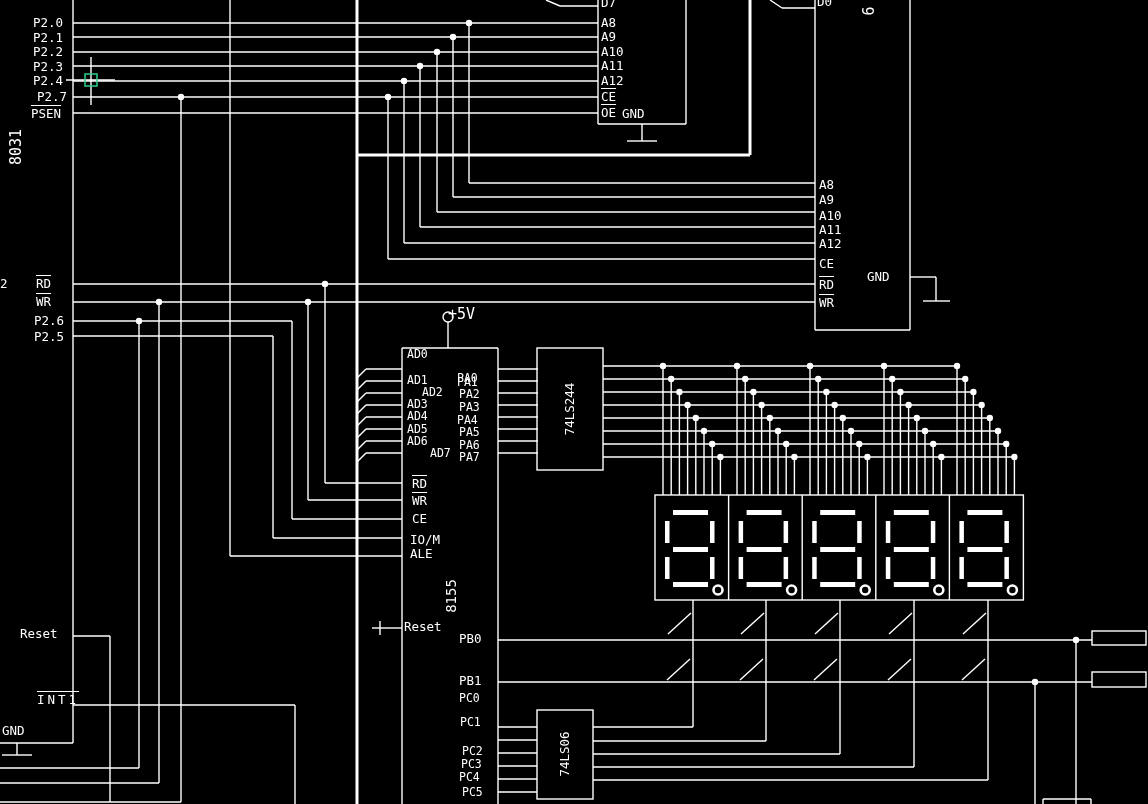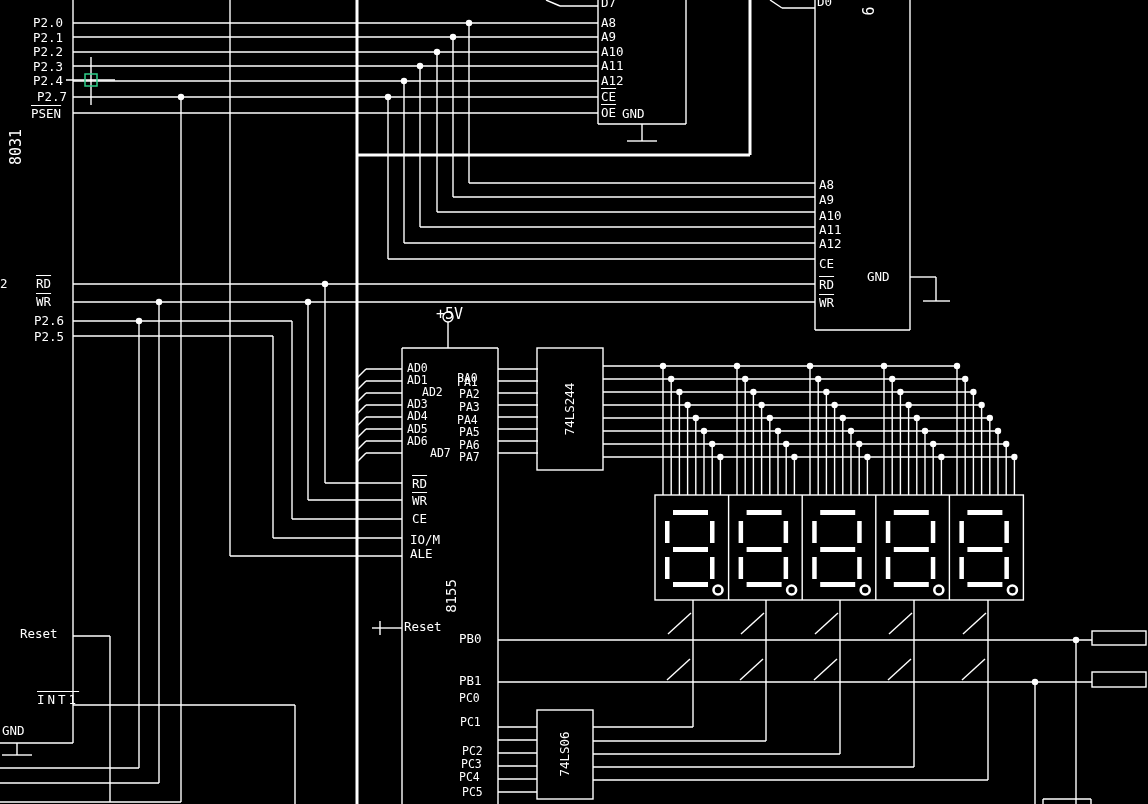--- a/index.html
+++ b/index.html
@@ -321,23 +321,23 @@
 <span class="lbl" style="left:819px;top:178px">A8</span>
 <span class="lbl" style="left:819px;top:193px">A9</span>
 <span class="lbl" style="left:819px;top:209px">A10</span>
 <span class="lbl" style="left:819px;top:223px">A11</span>
 <span class="lbl" style="left:819px;top:237px">A12</span>
 <span class="lbl" style="left:819px;top:257px">CE</span>
 <span class="lbl ov" style="left:819px;top:278px">RD</span>
 <span class="lbl ov" style="left:819px;top:296px">WR</span>
 <span class="lbl" style="left:867px;top:270px">GND</span>
 
-<span class="lbl big" style="left:436px;top:306px">+5V</span>
-
-<span class="lbl sm" style="left:407px;top:362px">AD0</span>
+<span class="lbl big" style="left:448px;top:306px">+5V</span>
+
+<span class="lbl sm" style="left:407px;top:348px">AD0</span>
 <span class="lbl sm" style="left:407px;top:374px">AD1</span>
 <span class="lbl sm" style="left:422px;top:386px">AD2</span>
 <span class="lbl sm" style="left:407px;top:398px">AD3</span>
 <span class="lbl sm" style="left:407px;top:410px">AD4</span>
 <span class="lbl sm" style="left:407px;top:423px">AD5</span>
 <span class="lbl sm" style="left:407px;top:435px">AD6</span>
 <span class="lbl sm" style="left:430px;top:447px">AD7</span>
 <span class="lbl sm" style="left:457px;top:372px">PA0</span>
 <span class="lbl sm" style="left:457px;top:376px">PA1</span>
 <span class="lbl sm" style="left:459px;top:388px">PA2</span>

